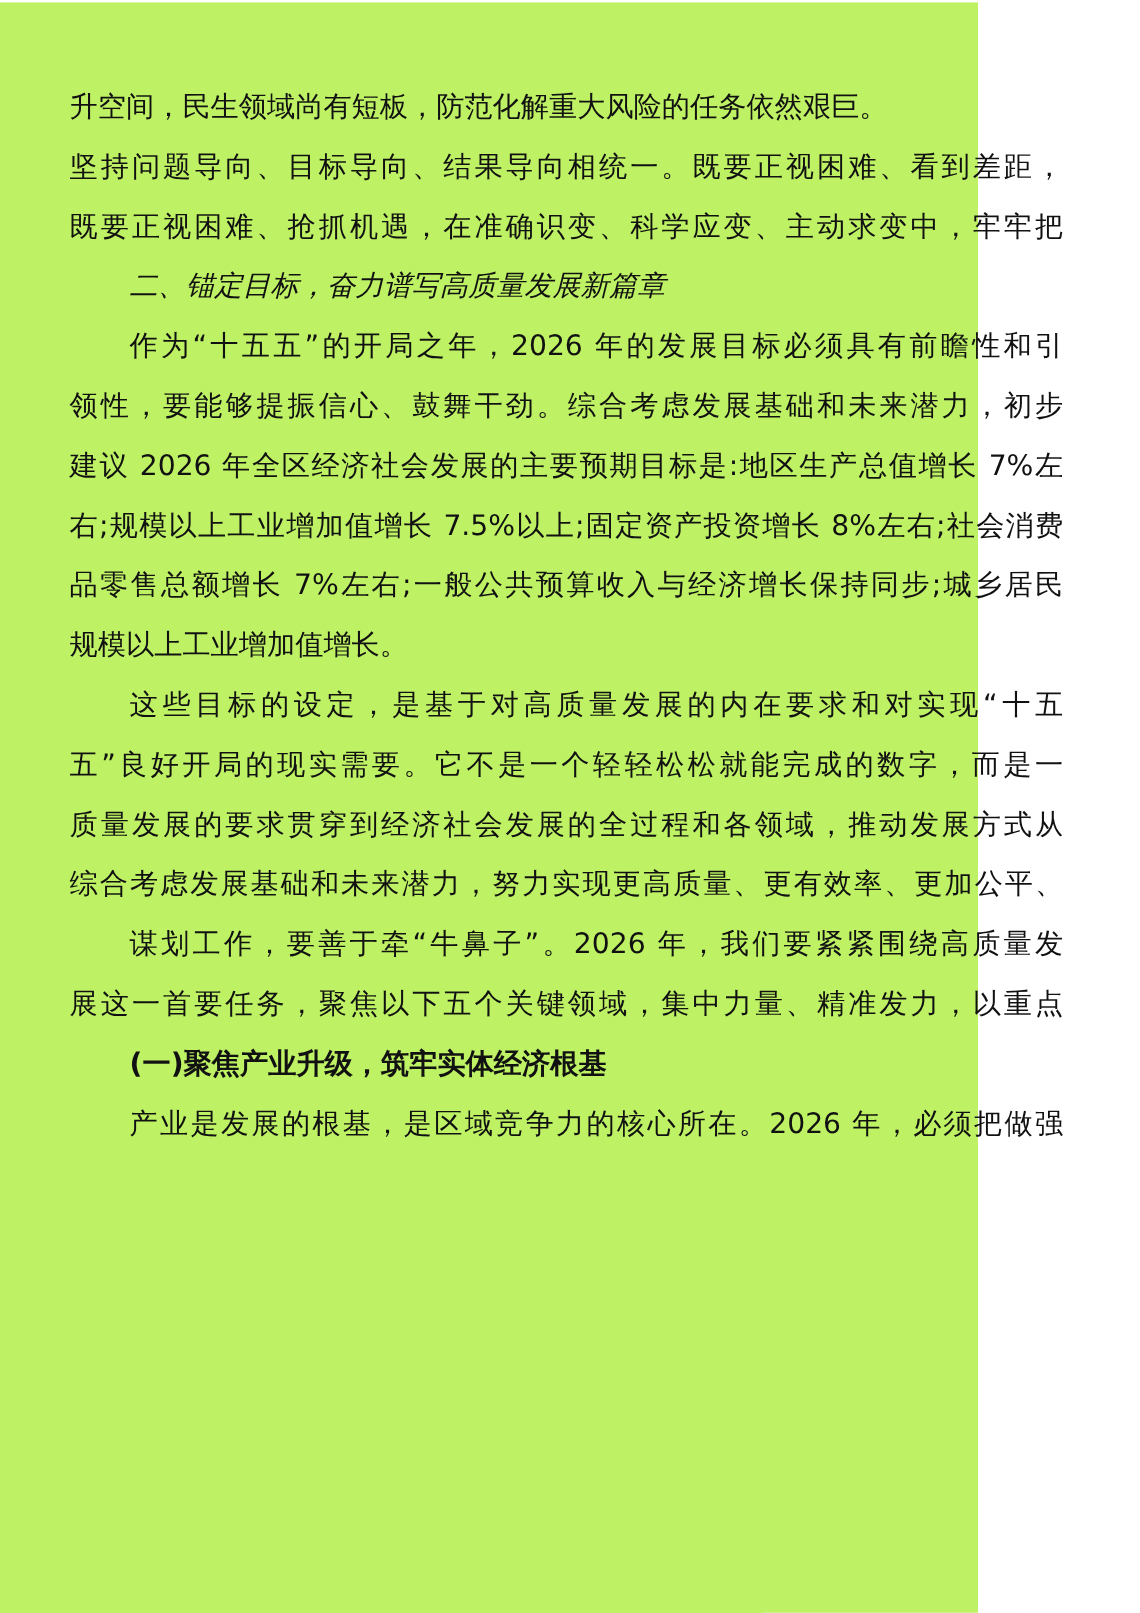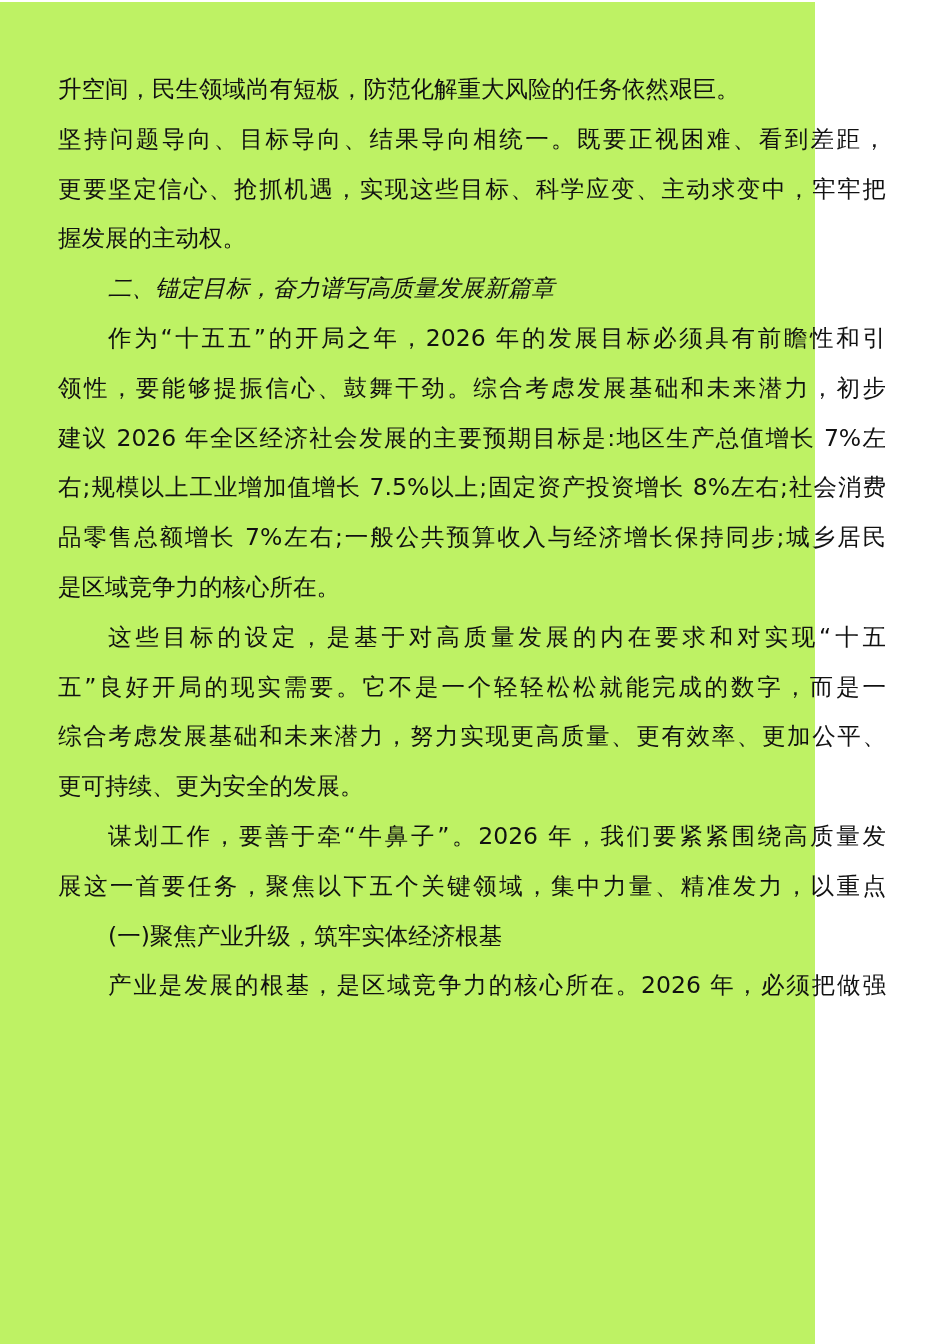--- a/index.html
+++ b/index.html
@@ -12,47 +12,46 @@
       font-family: "DejaVu Sans", "Liberation Sans", sans-serif;
       font-size: 23.5px; color: #111; 
     }
     .line {
       height: 49.8px; line-height: 49.8px; white-space: nowrap;
       text-align: justify; text-align-last: justify; overflow: visible;
     }
     .line.last { text-align-last: left; }
     .line.indent { padding-left: 50px; }
     .heading { font-weight: normal; font-style: italic; }
-    .subheading { font-weight: normal; }
+    .subheading { font-weight: bold; }
   </style>
 </head>
 <body>
 
 <div class="page">
   <div class="content">
 
     <div class="line last">升空间，民生领域尚有短板，防范化解重大风险的任务依然艰巨。</div>
 
     <div class="line">坚持问题导向、目标导向、结果导向相统一。既要正视困难、看到差距，</div>
-    <div class="line">更要坚定信心、抢抓机遇，实现这些目标、科学应变、主动求变中，牢牢把</div>
-    <div class="line last">握发展的主动权。</div>
+    <div class="line">既要正视困难、抢抓机遇，在准确识变、科学应变、主动求变中，牢牢把</div>
 
     <div class="line indent last heading">二、锚定目标，奋力谱写高质量发展新篇章</div>
 
     <div class="line indent">作为“十五五”的开局之年，2026 年的发展目标必须具有前瞻性和引</div>
     <div class="line">领性，要能够提振信心、鼓舞干劲。综合考虑发展基础和未来潜力，初步</div>
     <div class="line">建议 2026 年全区经济社会发展的主要预期目标是:地区生产总值增长 7%左</div>
     <div class="line">右;规模以上工业增加值增长 7.5%以上;固定资产投资增长 8%左右;社会消费</div>
     <div class="line">品零售总额增长 7%左右;一般公共预算收入与经济增长保持同步;城乡居民</div>
-    <div class="line last">是区域竞争力的核心所在。</div>
+    <div class="line last">规模以上工业增加值增长。</div>
 
     <div class="line indent">这些目标的设定，是基于对高质量发展的内在要求和对实现“十五</div>
     <div class="line">五”良好开局的现实需要。它不是一个轻轻松松就能完成的数字，而是一</div>
+    <div class="line">质量发展的要求贯穿到经济社会发展的全过程和各领域，推动发展方式从</div>
     <div class="line">综合考虑发展基础和未来潜力，努力实现更高质量、更有效率、更加公平、</div>
-    <div class="line last">更可持续、更为安全的发展。</div>
 
 
     <div class="line indent">谋划工作，要善于牵“牛鼻子”。2026 年，我们要紧紧围绕高质量发</div>
     <div class="line">展这一首要任务，聚焦以下五个关键领域，集中力量、精准发力，以重点</div>
 
     <div class="line indent last subheading">(一)聚焦产业升级，筑牢实体经济根基</div>
 
     <div class="line indent">产业是发展的根基，是区域竞争力的核心所在。2026 年，必须把做强</div>
 
   </div>

